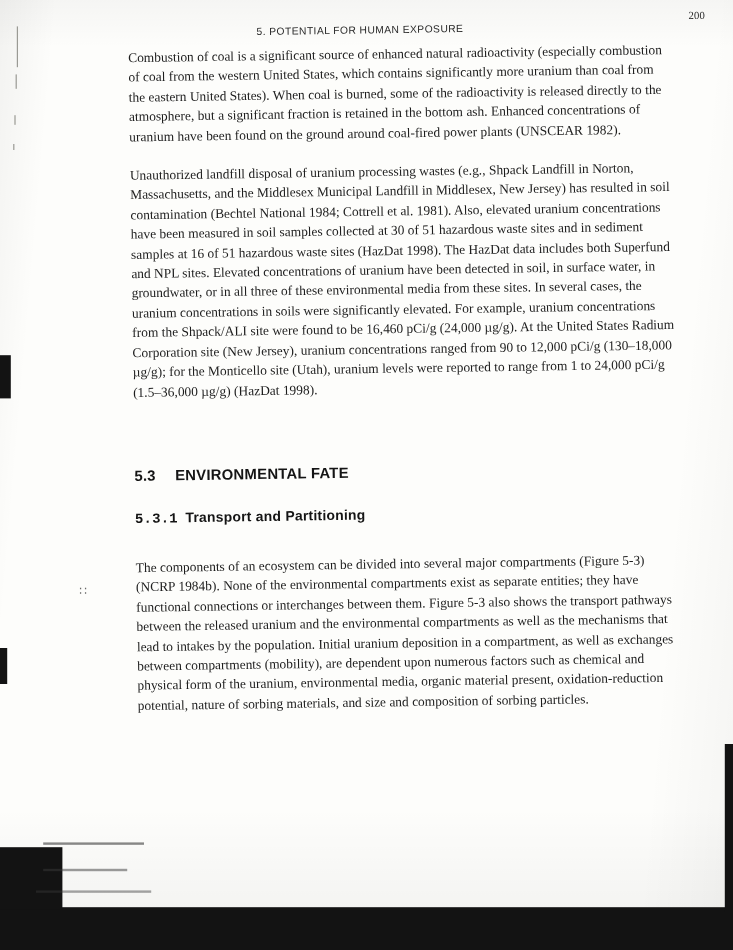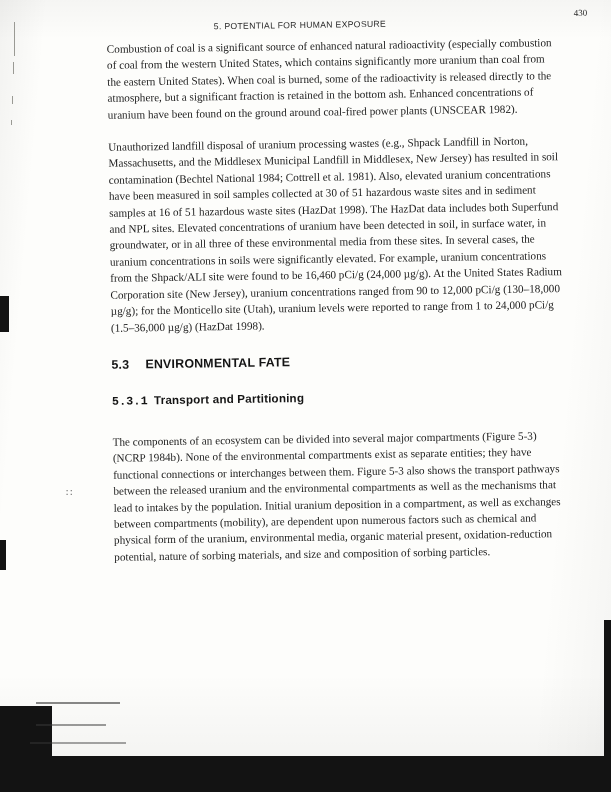--- a/index.html
+++ b/index.html
@@ -100,21 +100,21 @@
   }
 
   h2.section {
     margin: 22px 0 0 0;
     font-size: 12.4px;
     font-family: "Liberation Sans", sans-serif;
     font-weight: bold;
     letter-spacing: 0.2px;
     color: #141414;
   }
-  h2.section .num { display: inline-block; min-width: 34px; }
+  h2.section .num { display: inline-block; min-width: 34px; margin-top: 32px; }
 
   h3.subsection {
     margin: 22px 0 0 0;
     font-size: 11.6px;
     font-family: "Liberation Sans", sans-serif;
     font-weight: bold;
     letter-spacing: 0.2px;
     color: #141414;
   }
   h3.subsection .num { display: inline-block; min-width: 42px; font-family: Liberation Mono, monospace; }
@@ -154,21 +154,21 @@
   <div class="scan-bar" style="left:604px; top:620px; width:7px; height:140px;"></div>
 
   <div class="artifact" style="left:36px; top:702px; width:84px; height:2px; opacity:0.6;"></div>
   <div class="artifact" style="left:36px; top:724px; width:70px; height:2px; opacity:0.5;"></div>
   <div class="artifact" style="left:30px; top:742px; width:96px; height:2px; opacity:0.45;"></div>
 
   <div class="smudge" style="left:66px; top:487px;">∷</div>
 
   <div id="content">
 
-    <div class="page-number">430</div>
+    <div class="page-number">200</div>
 
     <div class="running-head">5.  POTENTIAL FOR HUMAN EXPOSURE</div>
 
     <div id="body-col">
 
       <p class="para">Combustion of coal is a significant source of enhanced natural radioactivity (especially combustion of coal from the western United States, which contains significantly more uranium than coal from the eastern United States).  When coal is burned, some of the radioactivity is released directly to the atmosphere, but a significant fraction is retained in the bottom ash.  Enhanced concentrations of uranium have been found on the ground around coal-fired power plants (UNSCEAR 1982).</p>
 
       <p class="para">Unauthorized landfill disposal of uranium processing wastes (e.g., Shpack Landfill in Norton, Massachusetts, and the Middlesex Municipal Landfill in Middlesex, New Jersey) has resulted in soil contamination (Bechtel National 1984; Cottrell et al. 1981).  Also, elevated uranium concentrations have been measured in soil samples collected at 30 of 51 hazardous waste sites and in sediment samples at 16 of 51 hazardous waste sites (HazDat 1998).  The HazDat data includes both Superfund and NPL sites.  Elevated concentrations of uranium have been detected in soil, in surface water, in groundwater, or in all three of these environmental media from these sites.  In several cases, the uranium concentrations in soils were significantly elevated.  For example, uranium concentrations from the Shpack/ALI site were found to be 16,460 pCi/g (24,000 µg/g).  At the United States Radium Corporation site (New Jersey), uranium concentrations ranged from 90 to 12,000 pCi/g (130–18,000 µg/g); for the Monticello site (Utah), uranium levels were reported to range from 1 to 24,000 pCi/g (1.5–36,000 µg/g) (HazDat 1998).</p>
 
       <h2 class="section">

